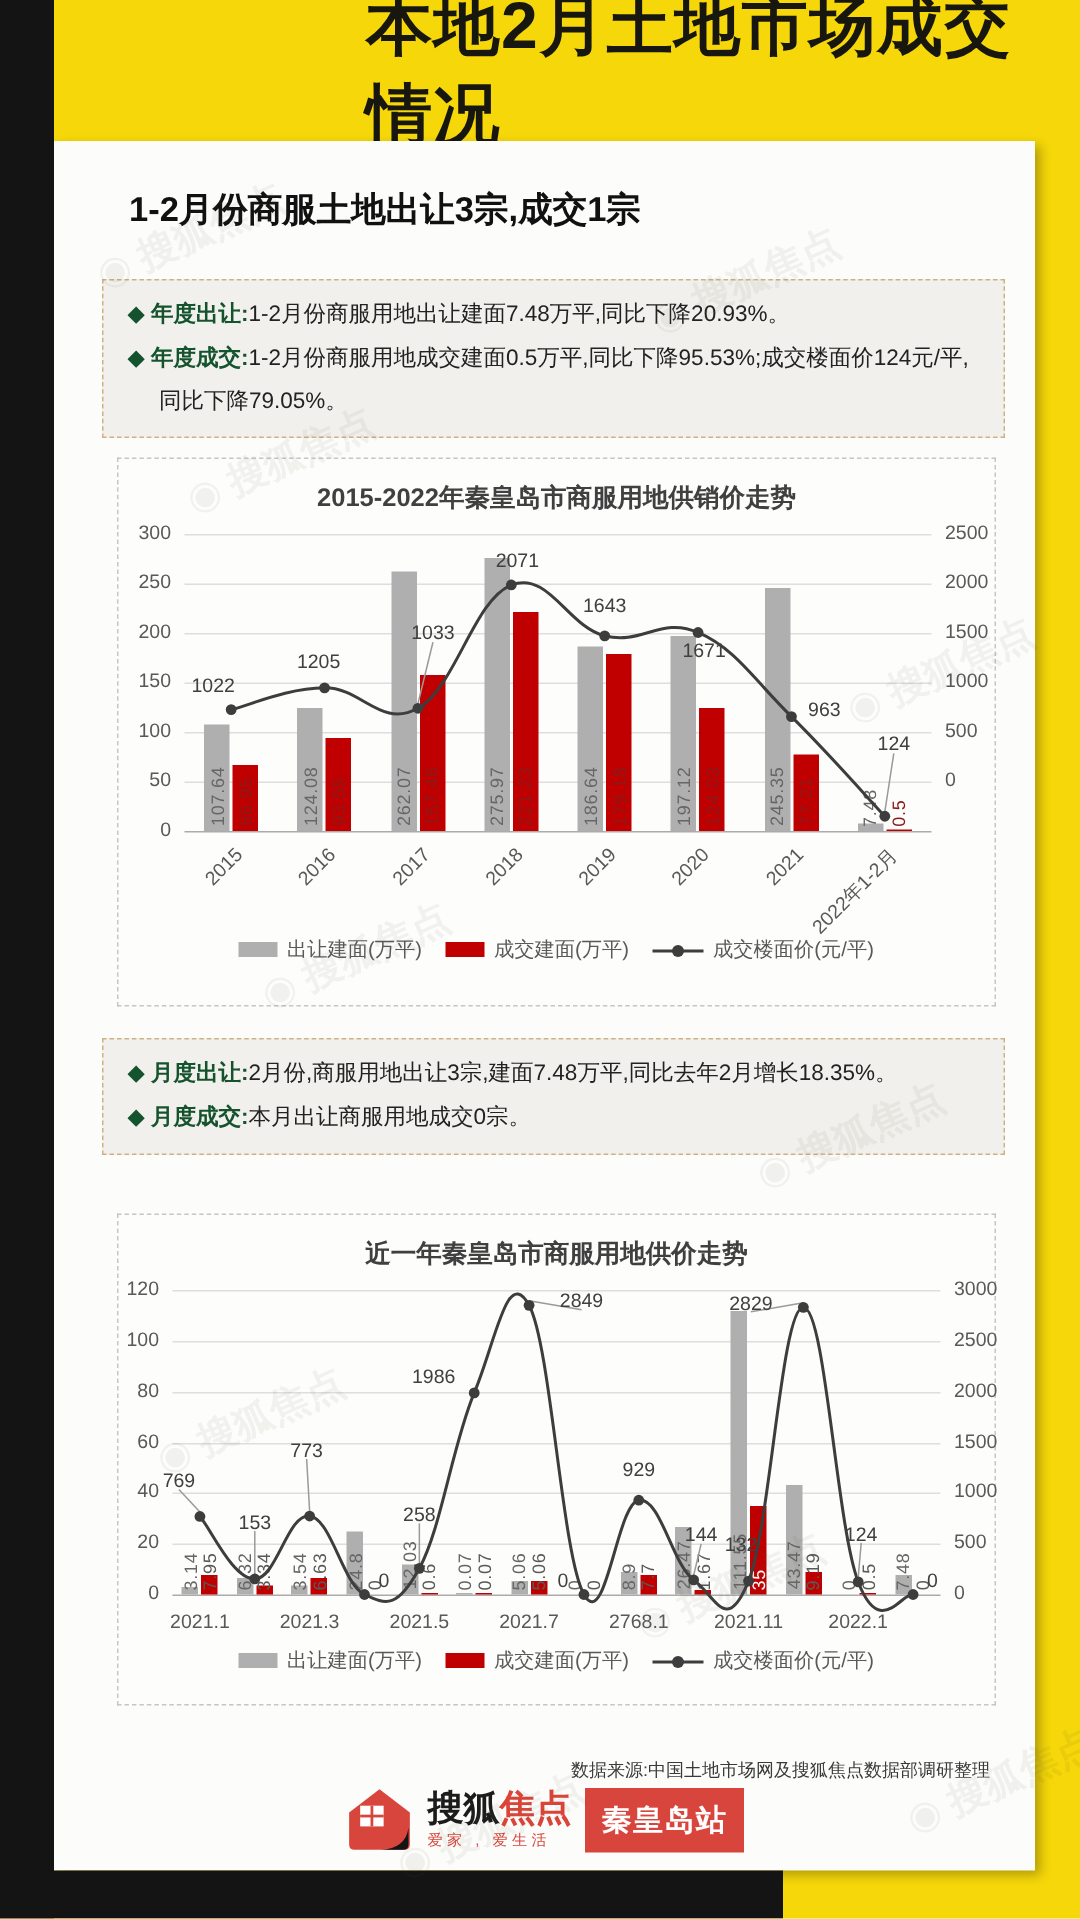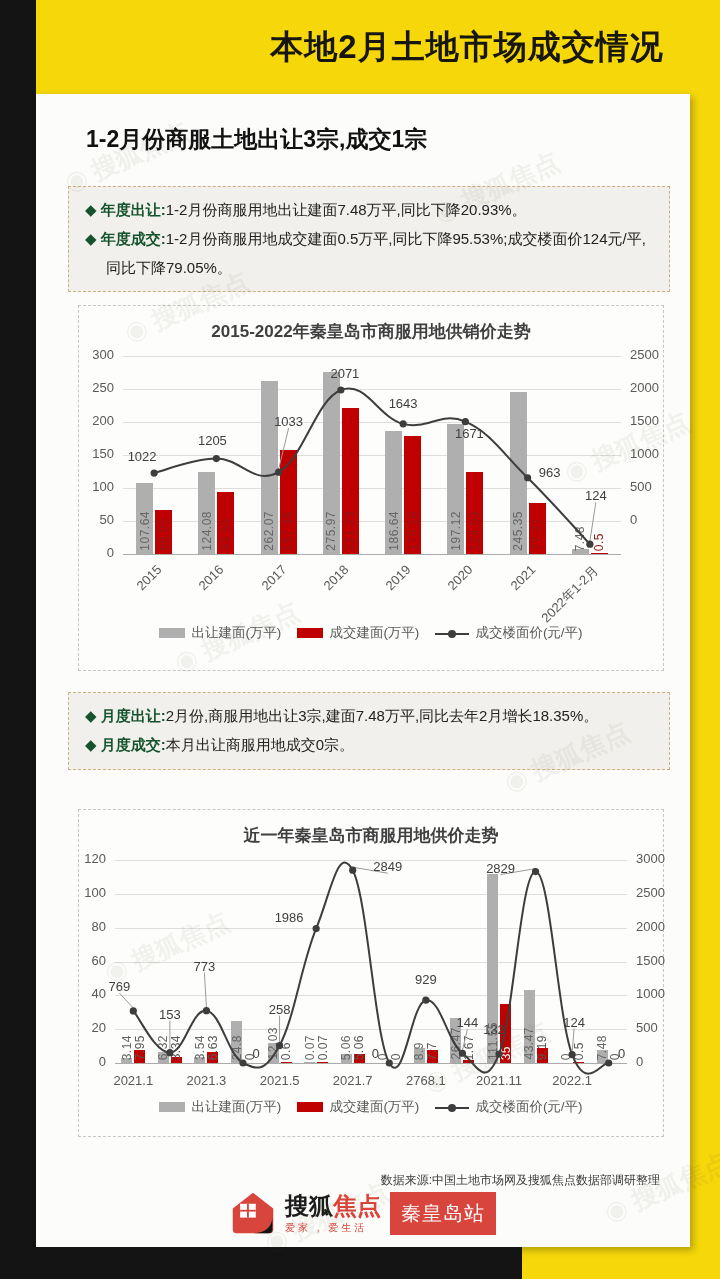--- a/index.html
+++ b/index.html
@@ -5,21 +5,21 @@
   html,body{margin:0;padding:0;}
   body{width:720px;height:1279px;position:relative;overflow:hidden;
        font-family:"Liberation Sans","DejaVu Sans",sans-serif;background:#F5D70A;}
   .page{position:absolute;inset:0;}
   
   .left-strip{position:absolute;left:0;top:0;width:36px;height:1279px;background:#141414;}
   .header-badge{position:absolute;left:0;top:0;width:244px;height:94px;background:#141414;
                 display:flex;align-items:center;justify-content:center;}
   .header-badge span{color:#F5D70A;font-size:28px;font-weight:bold;letter-spacing:2px;padding-left:26px;}
   .header-title{position:absolute;left:244px;top:0;width:446px;height:94px;display:flex;
-                align-items:center;justify-content:center;color:#171710;font-size:33px;
+                align-items:center;justify-content:center;color:#171710;font-size:44px;
                 font-weight:bold;letter-spacing:1px;}
   .bottom-block{position:absolute;left:0;top:1247px;width:522px;height:32px;background:#141414;}
   
   .card{position:absolute;left:36px;top:94px;width:654px;height:1153px;background:#FCFCFB;
         box-shadow:3px 3px 7px rgba(0,0,0,.28);}
   .headline{position:absolute;left:50px;top:30px;font-size:23px;font-weight:bold;color:#111;}
   .summary-box{position:absolute;left:32px;width:602px;background:#F2F0EC;
                border:1px dashed #CDB183;padding:9px 16px 9px 16px;box-sizing:border-box;}
   .summary-box p{margin:0;font-size:15px;line-height:1.92;color:#222;
                  padding-left:21px;text-indent:-21px;}
@@ -54,21 +54,21 @@
   .lineglyph i{position:absolute;left:0;right:0;top:4px;height:2px;background:#3D3D3D;}
   .lineglyph s{position:absolute;left:13px;top:1px;width:8px;height:8px;border-radius:50%;background:#3D3D3D;}
   
   .source-note{position:absolute;right:30px;top:1078px;font-size:12px;color:#3A3A3A;}
   .logo-row{position:absolute;left:0;right:0;top:1096px;display:flex;justify-content:center;
             align-items:center;gap:9px;}
   .brand-col{display:flex;flex-direction:column;line-height:1.1;}
   .brand-line{font-size:24px;font-weight:bold;}
   .brand-line .bk{color:#1c1c1c;} .brand-line .rd{color:#DD4439;}
   .tagline{font-size:10px;color:#D8453C;letter-spacing:3px;margin-top:3px;}
-  .station-badge{background:#D8453C;color:#fff;font-size:20px;font-weight:normal;
+  .station-badge{background:#D8453C;color:#fff;font-size:20px;font-weight:bold;
                  padding:8px 11px;letter-spacing:1px;}
   .wm{position:absolute;font-size:26px;font-weight:bold;color:rgba(90,80,55,.07);
       transform:rotate(-24deg);z-index:6;pointer-events:none;white-space:nowrap;}
 </style>
 </head>
 <body>
 
 <div class="page">
   <div class="left-strip"></div>
   <div class="header-title">本地2月土地市场成交情况</div>

